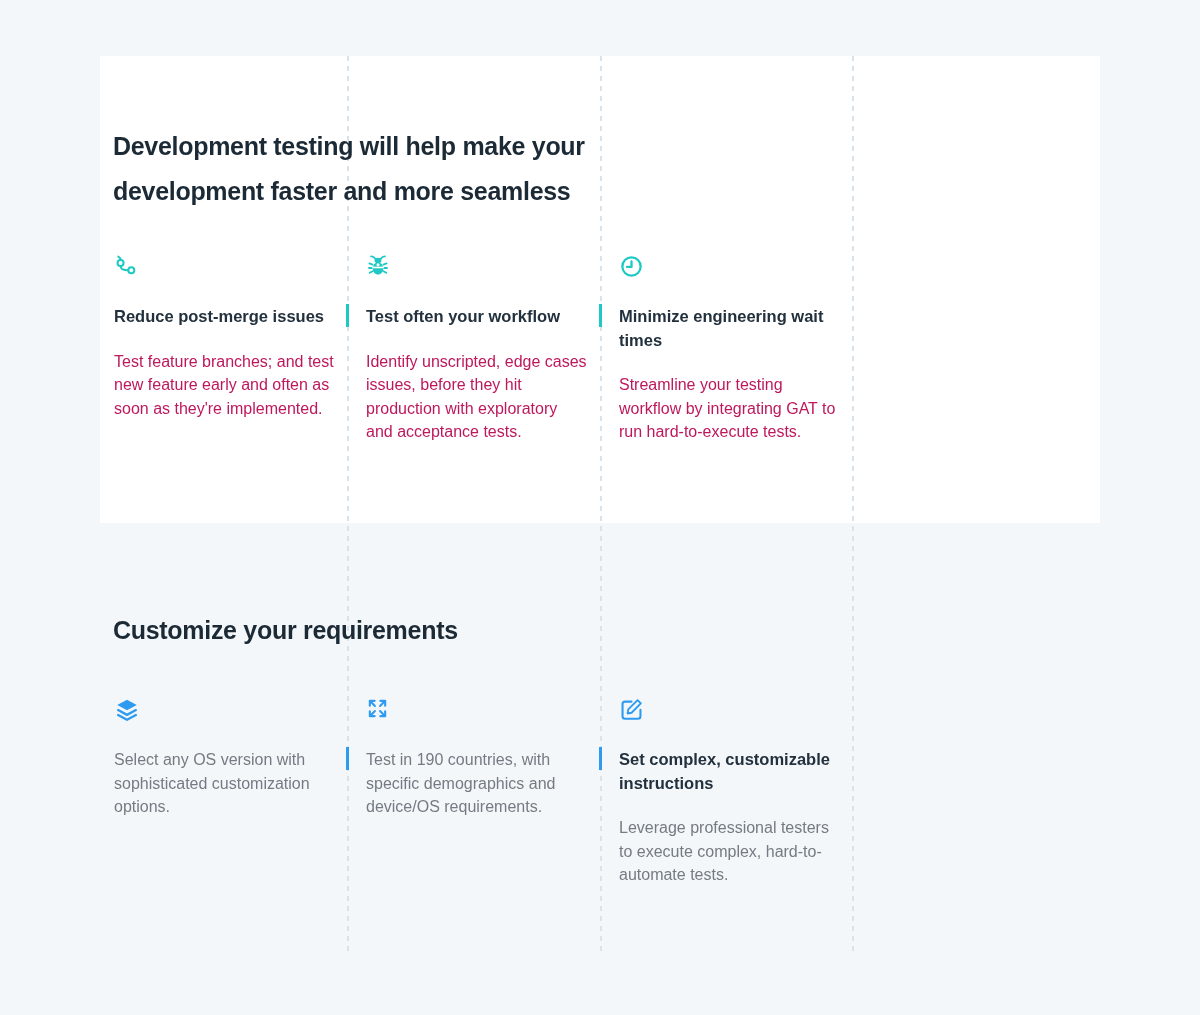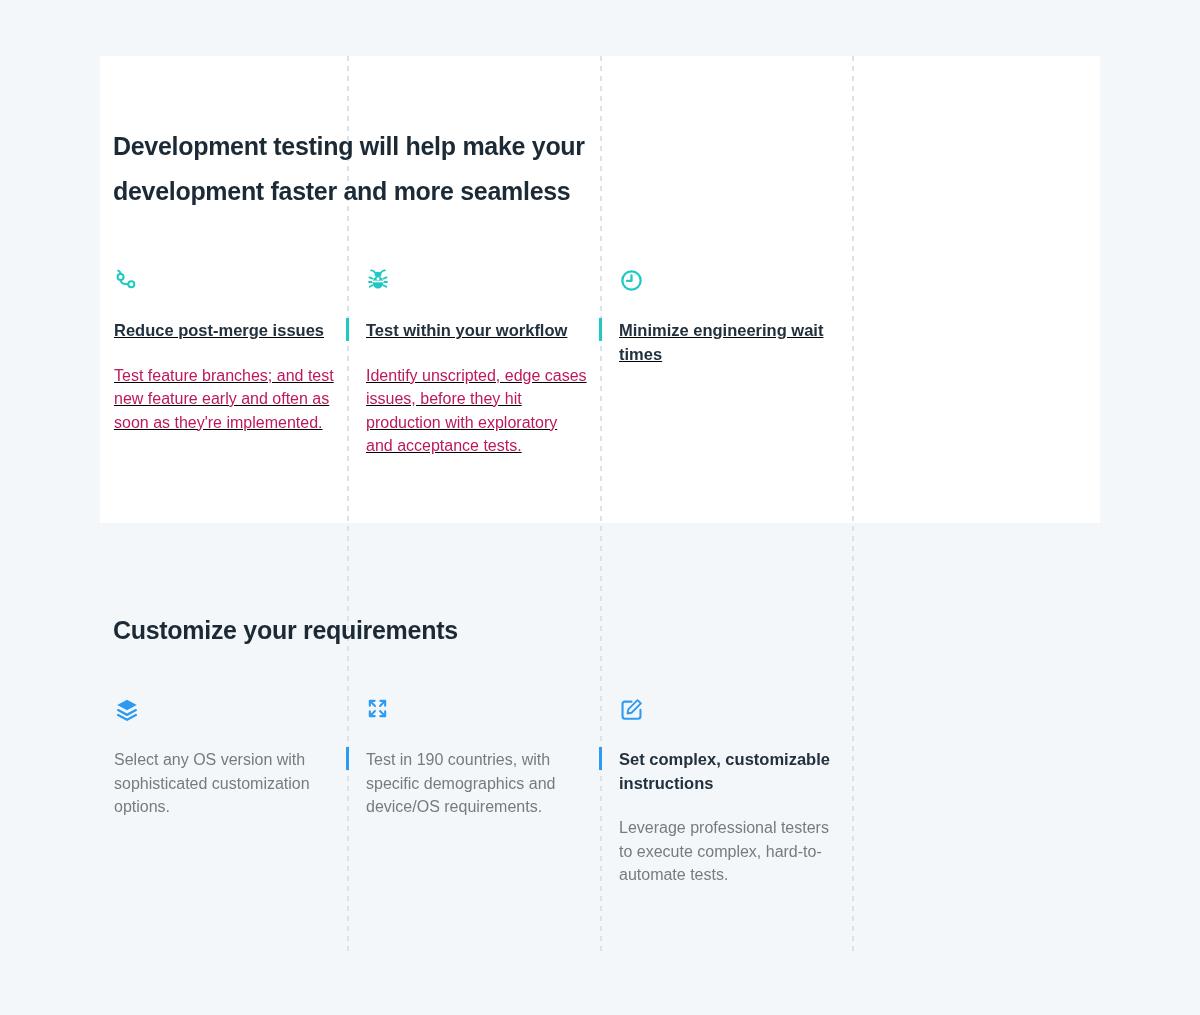--- a/index.html
+++ b/index.html
@@ -26,21 +26,21 @@
     font-size: 25px; line-height: 45px; font-weight: bold;
     color: #1c2a36; letter-spacing: -0.3px;
   }
   .title-1 { top: 124px; width: 720px; }
   .title-2 { top: 608px; width: 720px; }
 
   .col { position: absolute; width: 222px; }
   .col-1 { left: 114px; }
   .col-2 { left: 366px; }
   .col-3 { left: 619px; }
-  .row-1 { top: 268px; text-decoration: underline; }
+  .row-1 { top: 254px; }
   .row-2 { top: 697px; }
 
   .icon { width: 26px; height: 26px; margin-bottom: 25px; }
   .icon svg { display: block; }
   .row-1 .icon { color: var(--accent1, #1ec9c3); }
   .row-2 .icon { color: var(--accent2, #2e9bf0); }
 
   .col h3 {
     margin: 0 0 21px 0; font-size: 16.5px; line-height: 23.5px;
     font-weight: bold; color: #22313d;
@@ -93,33 +93,34 @@
         <path d="M17.4 10.6 L20.6 9.4"></path>
         <path d="M17.7 14 L21 14"></path>
         <path d="M17.4 17.2 L20.3 18.8"></path>
       </g>
       <ellipse cx="12" cy="6.4" rx="3.4" ry="2.6" fill="currentColor"></ellipse>
       <path d="M12 8.6 c3.4 0 5.2 2.7 5.2 6 0 3.6 -2.1 6 -5.2 6 s-5.2 -2.4 -5.2 -6 c0 -3.3 1.8 -6 5.2 -6 Z" fill="currentColor"></path>
       <rect x="6.2" y="12.6" width="11.6" height="1.7" fill="#ffffff"></rect>
       <circle cx="12" cy="10.7" r="1.5" fill="#ffffff"></circle>
     </svg>
   </div>
-  <h3>Test within your workflow</h3>
+  <h3>Test often your workflow</h3>
   <p>Identify unscripted, edge cases issues, before they hit production with exploratory and acceptance tests.</p>
 </div>
 
 <div class="col col-3 row-1">
   <div class="accent-bar"></div>
   <div class="icon">
     <svg width="25" height="25" viewBox="0 0 24 24" fill="none" stroke="currentColor" stroke-width="2.2" stroke-linecap="round" stroke-linejoin="round">
       <circle cx="12" cy="12" r="8.8"></circle>
       <path d="M12 7.2 V12.4 H7.7"></path>
     </svg>
   </div>
   <h3>Minimize engineering wait times</h3>
+  <p>Streamline your testing workflow by integrating GAT to run hard-to-execute tests.</p>
 </div>
 
 <div class="sec-title title-2">
   <div>Customize your requirements</div>
 </div>
 
 <div class="col col-1 row-2">
   <div class="icon">
     <svg width="26" height="26" viewBox="0 0 24 24">
       <path d="M12 2.6 L21 7.4 12 12.2 3 7.4 Z" fill="currentColor"></path>

